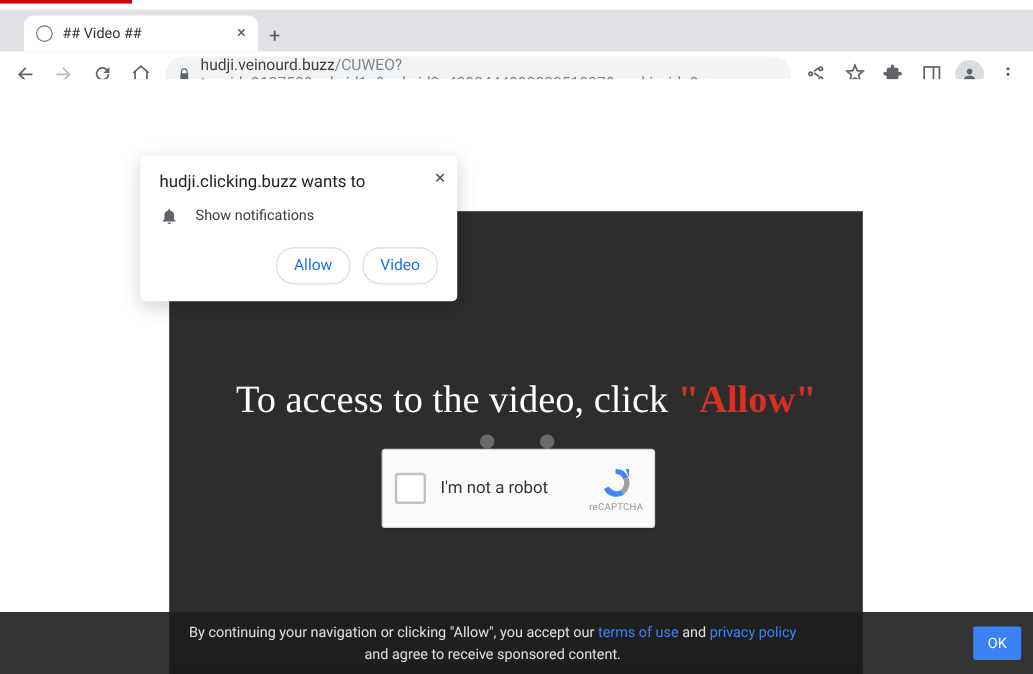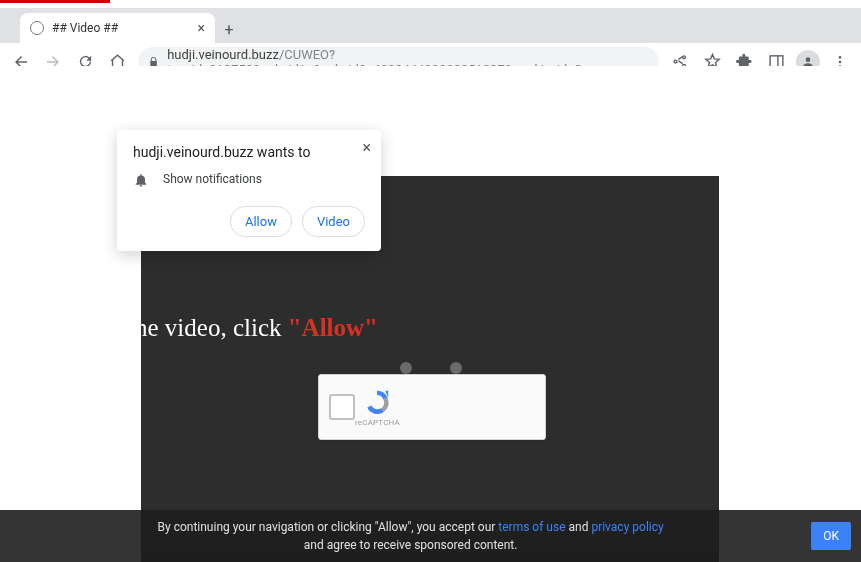--- a/index.html
+++ b/index.html
@@ -24,21 +24,21 @@
 .omnibox { flex: 1; height: 30px; background: #f1f3f4; border-radius: 15px; display: flex; align-items: center; padding: 0 10px; gap: 8px; font-size: 13px; color: #202124; margin: 0 4px; }
 .lock { width: 14px; height: 14px; fill: #5f6368; }
 .url .dom { color: #404040; }
 .url .path { color: #80868b; }
 .avatar-circle { width: 24px; height: 24px; border-radius: 50%; background: #dadce0; display: flex; align-items: center; justify-content: center; }
 
 
 .page { position: absolute; top: 66px; left: 0; right: 0; bottom: 0; background: #fff; }
 .video-wrap { position: absolute; left: 141px; top: 110px; width: 578px; height: 410px; background: #2d2d2d; }
 .cursor-arrow { position: absolute; left: 232px; top: 142px; color: #fff; }
-.overlay-msg { position: absolute; top: 248px; left: 0; right: 0; font-family: Georgia, "Times New Roman", serif; font-size: 25px; color: #fff; }
+.overlay-msg { position: absolute; top: 248px; left: 16px; right: 0; text-align: center; font-family: Georgia, "Times New Roman", serif; font-size: 32px; color: #fff; }
 .overlay-msg .allow-red { color: #d93025; font-weight: bold; }
 .dots { position: absolute; top: 296px; left: 0; right: 0; display: flex; justify-content: center; gap: 38px; }
 .dots .d { width: 12px; height: 12px; border-radius: 50%; background: #6a6a6a; }
 
 .captcha { position: absolute; left: 318px; top: 308px; width: 228px; height: 66px; background: #fafafa; border: 1px solid #d3d3d3; border-radius: 3px; display: flex; align-items: center; padding: 0 10px; box-shadow: 0 1px 2px rgba(0,0,0,0.08); }
 .captcha .cb { width: 26px; height: 26px; border: 2px solid #c1c1c1; border-radius: 3px; background: #fff; cursor: pointer; }
 .captcha .lbl { margin-left: 12px; font-size: 14px; color: #333; flex: 1; }
 .captcha .rc { width: 44px; text-align: center; }
 .captcha .rc .rclogo { width: 28px; height: 28px; margin: 0 auto 2px; }
 .captcha .rc .rctxt { font-size: 8px; color: #999; letter-spacing: 0.2px; }
@@ -161,20 +161,21 @@
     <span>To access to the video, click </span><span class="allow-red">"Allow"</span>
   </div>
 
   <div class="dots">
     <div class="d"></div>
     <div class="d"></div>
   </div>
 
   <div class="captcha">
     <div class="cb"></div>
+    <div class="lbl">I'm not a robot</div>
     <div class="rc">
       <svg class="rclogo" viewBox="0 0 40 40">
         <path fill="#4285f4" d="M20 4a16 16 0 0 1 15 10l-6 2A10 10 0 0 0 20 10z"></path>
         <path fill="#a0a0a0" d="M35 14a16 16 0 0 1-5 20l-4-5a10 10 0 0 0 3-13z"></path>
         <path fill="#4285f4" d="M30 34a16 16 0 0 1-24-6l6-3a10 10 0 0 0 14 4z"></path>
         <polygon fill="#4285f4" points="32,4 36,4 36,14"></polygon>
       </svg>
       <div class="rctxt">reCAPTCHA</div>
     </div>
   </div>
@@ -192,21 +193,21 @@
   <div class="consent">
     <div class="txt">
       <span>By continuing your navigation or clicking "Allow", you accept our </span><a>terms of use</a><span> and </span><a>privacy policy</a><br>
       <span>and agree to receive sponsored content.</span>
     </div>
     <div class="ok">OK</div>
   </div>
 
   <div class="perm">
     <div class="pclose">×</div>
-    <div class="ptitle">hudji.veinourd.buzz wants to</div>
+    <div class="ptitle">hudji.clicking.buzz wants to</div>
     <div class="prow">
       <svg width="16" height="16" viewBox="0 0 24 24">
           <path fill="#5f6368" d="M12 22a2 2 0 0 0 2-2h-4a2 2 0 0 0 2 2zm6-6V11a6 6 0 0 0-5-5.9V4a1 1 0 1 0-2 0v1.1A6 6 0 0 0 6 11v5l-2 2v1h16v-1z"></path>
         </svg>
       <span>Show notifications</span>
     </div>
     <div class="pactions">
       <div class="pb">Allow</div>
       <div class="pb">Video</div>
     </div>

